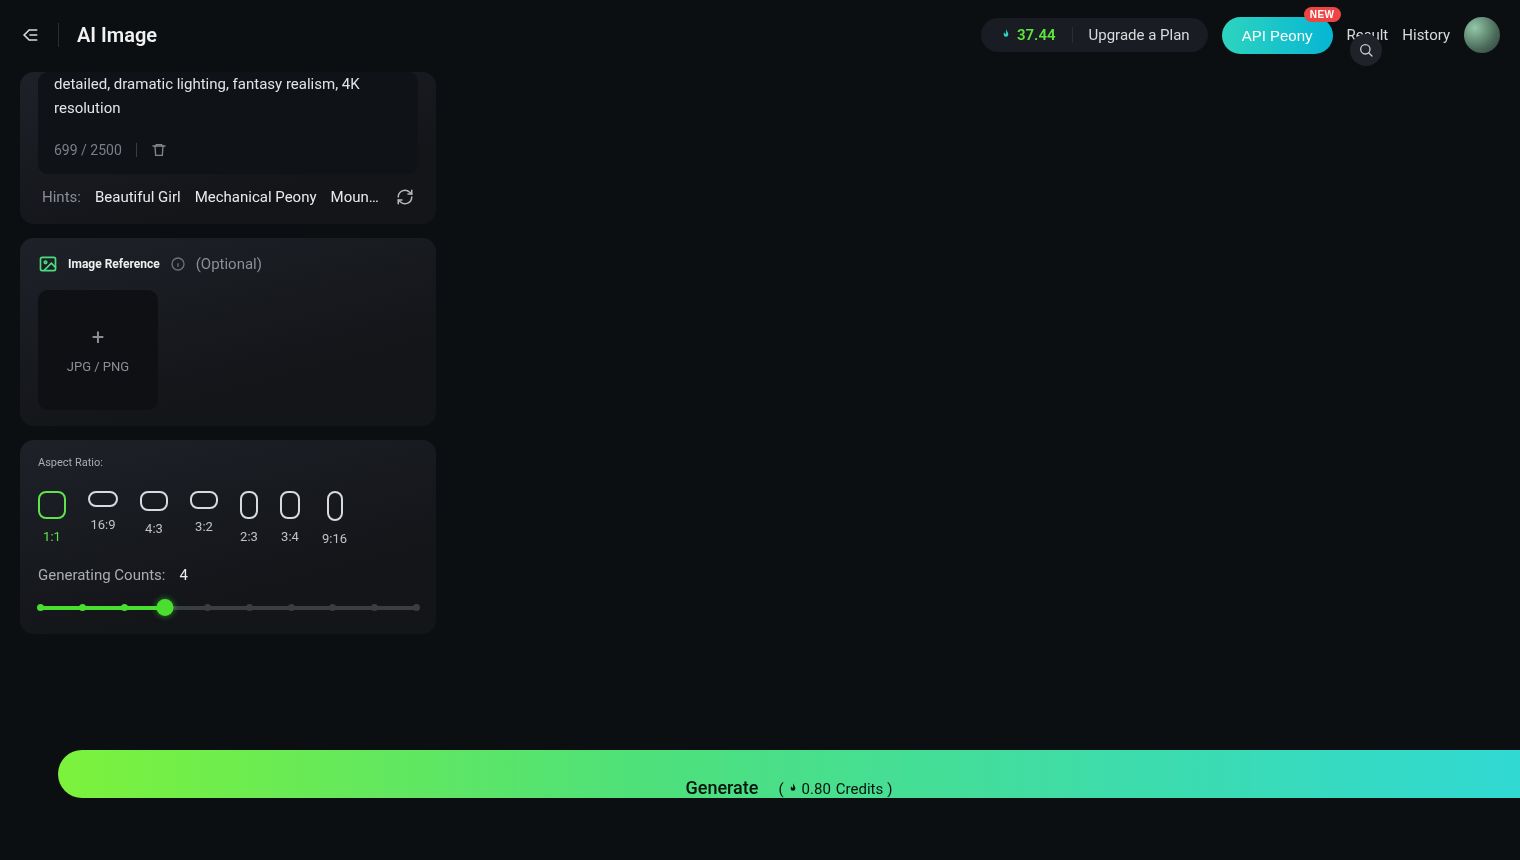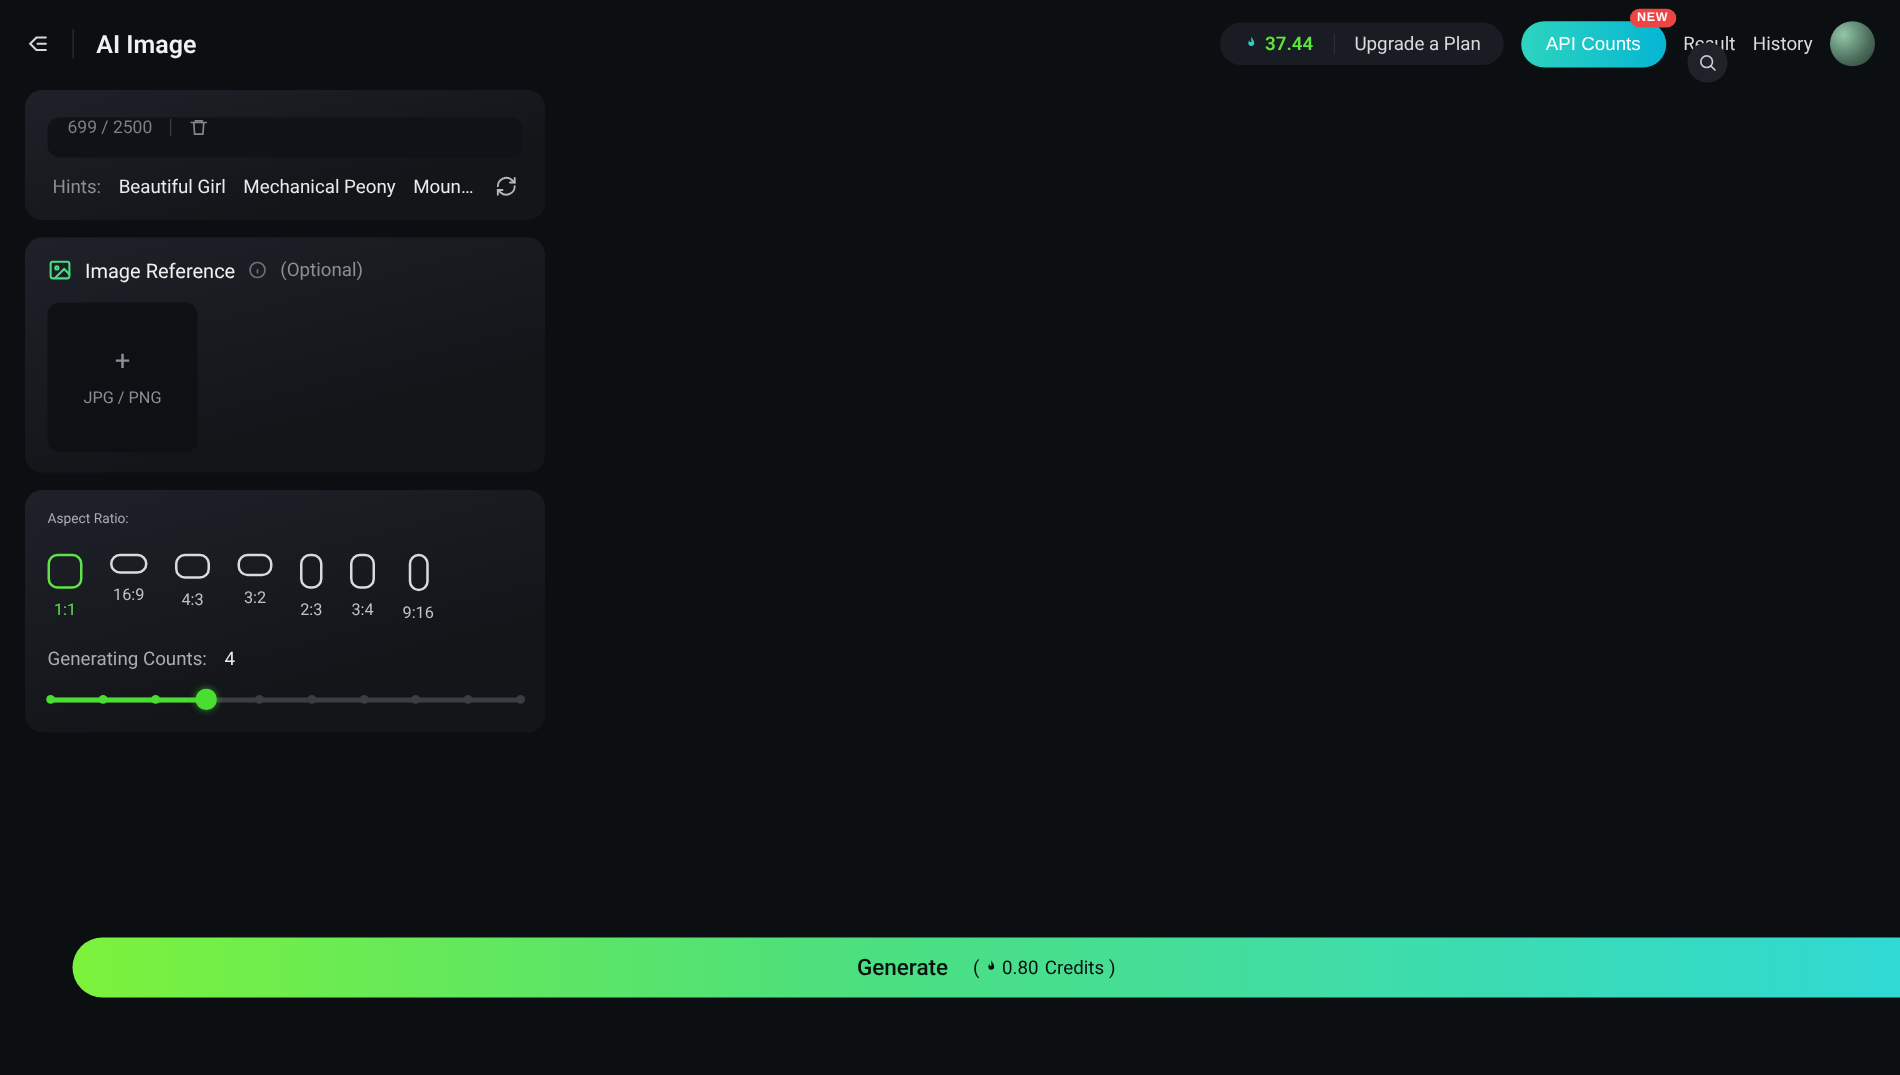--- a/index.html
+++ b/index.html
@@ -185,22 +185,22 @@
 }
 
 
 .section-header {
   display: flex;
   align-items: center;
   gap: 10px;
   margin-bottom: 16px;
 }
 .section-title {
-  font-size: 16px;
-  font-weight: 400;
+  font-size: 12px;
+  font-weight: 700;
   color: #f0f0f0;
 }
 .info-icon {
   opacity: 0.65;
 }
 .optional-label {
   color: #8a8e95;
   font-size: 15px;
 }
 .upload-box {
@@ -319,21 +319,21 @@
 
 .generate-bar {
   position: absolute;
   left: 58px;
   right: 0;
   bottom: 62px;
   height: 48px;
   background: linear-gradient(90deg, #7cf23b 0%, #4ee07a 40%, #30d9d3 100%);
   border-radius: 24px 0 0 24px;
   display: flex;
-  align-items: center;
+  align-items: flex-end;
   justify-content: center;
   gap: 20px;
   color: #0a1210;
   font-size: 18px;
   cursor: pointer;
 }
 .generate-label {
   font-weight: 500;
 }
 .gen-credits {
@@ -366,39 +366,40 @@
       <div class="credits-header">
         <svg class="flame-green" viewBox="0 0 24 24" fill="#2dd4bf">
           <path d="M12 2c1 3 4 5 4 9a4 4 0 0 1-8 0c0-2 1-3 2-4-1 2 0 3 1 3s2-1 1-3c0-2 0-3 0-5z"></path>
         </svg>
         <span>37.44</span>
       </div>
       <div class="divider-v" style="height:16px"></div>
       <span class="upgrade-link">Upgrade a Plan</span>
     </div>
     <button class="api-btn">
-      <span>API Counts</span>
+      <span>API Peony</span>
       <span class="new-badge">NEW</span>
     </button>
     <span class="top-tab">Result</span>
     <div class="top-icon-btn" style="position:absolute; left:1350px; top:34px;">
       <svg width="16" height="16" viewBox="0 0 24 24" fill="none" stroke="#c9cbce" stroke-width="2" stroke-linecap="round">
         <circle cx="11" cy="11" r="7"></circle>
           <path d="M21 21l-5-5"></path>
       </svg>
     </div>
     <span class="top-tab">History</span>
     <div class="avatar"></div>
   </div>
 </div>
 
 <div class="sidebar-col">
 
   <div class="card" style="padding-top:0;">
     <div style="background:#0f1216; border-radius:10px; padding:0 16px 16px 16px;">
+      <div class="prompt-remain">detailed, dramatic lighting, fantasy realism, 4K resolution</div>
       <div class="prompt-meta">
         <span>699 / 2500</span>
         <div class="meta-divider"></div>
         <span class="trash-icon">
           <svg width="16" height="16" viewBox="0 0 24 24" fill="none" stroke="#b6b8bc" stroke-width="2" stroke-linecap="round">
             <path d="M3 6h18"></path>
               <path d="M8 6V4h8v2"></path>
               <path d="M6 6l1 14h10l1-14"></path>
           </svg>
         </span>

